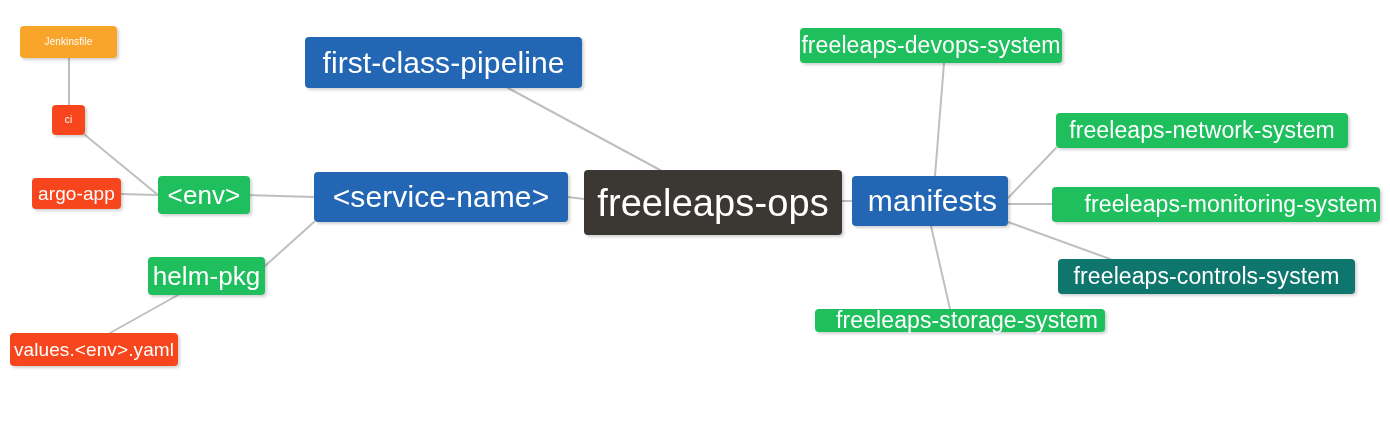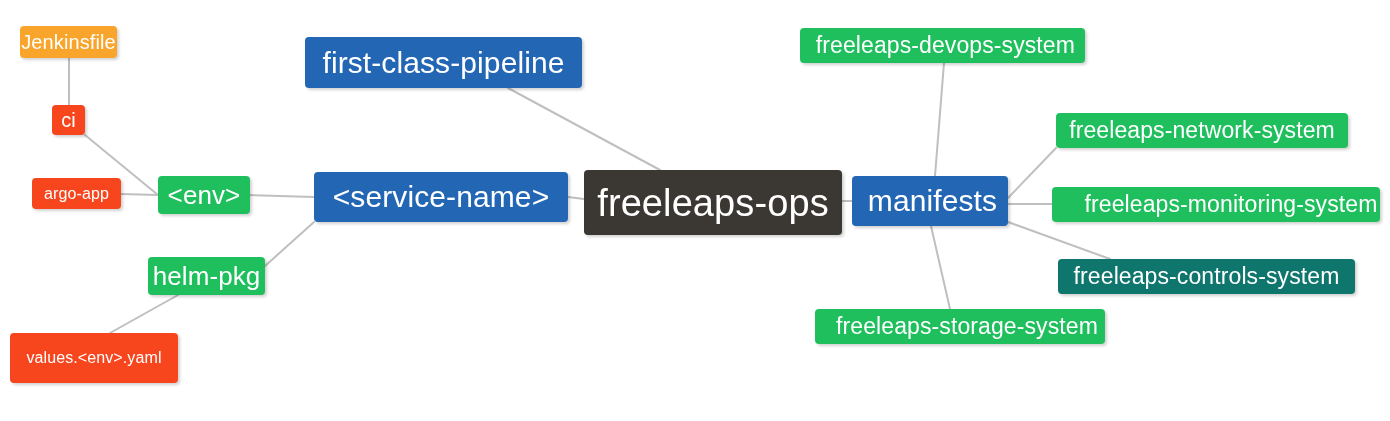--- a/index.html
+++ b/index.html
@@ -51,22 +51,22 @@
   }
   .node-label {
     display: block;
     white-space: nowrap;
   }
   
   .sz-root   { font-size: 38px; }
   .sz-major  { font-size: 30px; }
   .sz-mid    { font-size: 26px; }
   .sz-leafbig{ font-size: 23px; }
-  .sz-small  { font-size: 16px; }
-  .sz-tiny   { font-size: 20px; }
+  .sz-small  { font-size: 19px; }
+  .sz-tiny   { font-size: 10px; }
 </style>
 </head>
 <body>
 
 <div id="canvas">
   <svg id="edges" viewBox="0 0 1390 421" xmlns="http://www.w3.org/2000/svg">
       <path d="M 69,58 L 69,105" class="edge" stroke="#bfbfbf"></path>
       <path d="M 85,135 L 158,195" class="edge" stroke="#bfbfbf"></path>
       <path d="M 121,194 L 158,195" class="edge" stroke="#bfbfbf"></path>
       <path d="M 243,195 L 314,197" class="edge" stroke="#bfbfbf"></path>
@@ -90,44 +90,44 @@
       </div>
       <div class="node sz-small" style="left: 32px; top: 178px; width: 89px; height: 31px; background: rgb(247, 69, 29);">
         <span class="node-label">argo-app</span>
       </div>
       <div class="node sz-mid" style="left: 158px; top: 176px; width: 92px; height: 38px; background: rgb(31, 191, 94);">
         <span class="node-label">&lt;env&gt;</span>
       </div>
       <div class="node sz-mid" style="left: 148px; top: 257px; width: 117px; height: 38px; background: rgb(31, 191, 94);">
         <span class="node-label">helm-pkg</span>
       </div>
-      <div class="node sz-small" style="left: 10px; top: 333px; width: 168px; height: 50px; background: rgb(247, 69, 29);">
+      <div class="node sz-small" style="left: 10px; top: 333px; width: 168px; height: 33px; background: rgb(247, 69, 29);">
         <span class="node-label">values.&lt;env&gt;.yaml</span>
       </div>
       <div class="node sz-major" style="left: 305px; top: 37px; width: 277px; height: 51px; background: rgb(35, 102, 180);">
         <span class="node-label">first-class-pipeline</span>
       </div>
       <div class="node sz-major" style="left: 314px; top: 172px; width: 254px; height: 50px; background: rgb(35, 102, 180);">
         <span class="node-label">&lt;service-name&gt;</span>
       </div>
       <div class="node sz-root" style="left: 584px; top: 170px; width: 258px; height: 65px; background: rgb(59, 55, 51);">
         <span class="node-label">freeleaps-ops</span>
       </div>
       <div class="node sz-major" style="left: 852px; top: 176px; width: 156px; height: 50px; background: rgb(35, 102, 180); padding-left: 15px;">
         <span class="node-label">manifests</span>
       </div>
-      <div class="node sz-leafbig" style="left: 800px; top: 28px; width: 285px; height: 35px; background: rgb(31, 191, 94); justify-content: flex-end;">
+      <div class="node sz-leafbig" style="left: 800px; top: 28px; width: 262px; height: 35px; background: rgb(31, 191, 94);">
         <span class="node-label">freeleaps-devops-system</span>
       </div>
       <div class="node sz-leafbig" style="left: 1056px; top: 113px; width: 292px; height: 35px; background: rgb(31, 191, 94);">
         <span class="node-label">freeleaps-network-system</span>
       </div>
       <div class="node sz-leafbig" style="left: 1052px; top: 187px; width: 328px; height: 35px; background: rgb(31, 191, 94); padding-left: 40px;">
         <span class="node-label">freeleaps-monitoring-system</span>
       </div>
       <div class="node sz-leafbig" style="left: 1058px; top: 259px; width: 297px; height: 35px; background: #0f766e;">
         <span class="node-label">freeleaps-controls-system</span>
       </div>
-      <div class="node sz-leafbig" style="left: 815px; top: 309px; width: 290px; height: 35px; background: rgb(31, 191, 94); padding-left: 24px;">
+      <div class="node sz-leafbig" style="left: 815px; top: 309px; width: 290px; height: 23px; background: rgb(31, 191, 94); padding-left: 24px;">
         <span class="node-label">freeleaps-storage-system</span>
       </div>
     </div>
 </div>
 
 </body></html>

